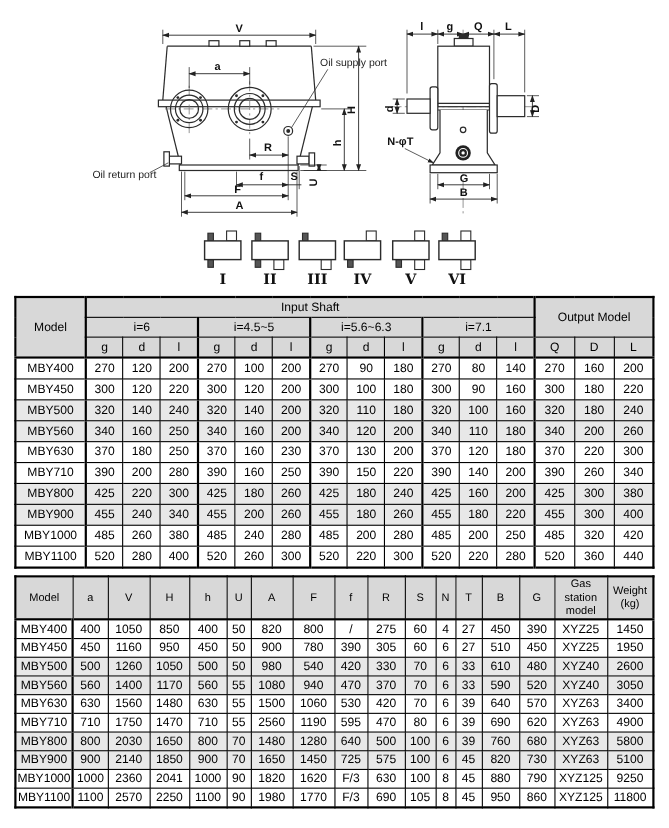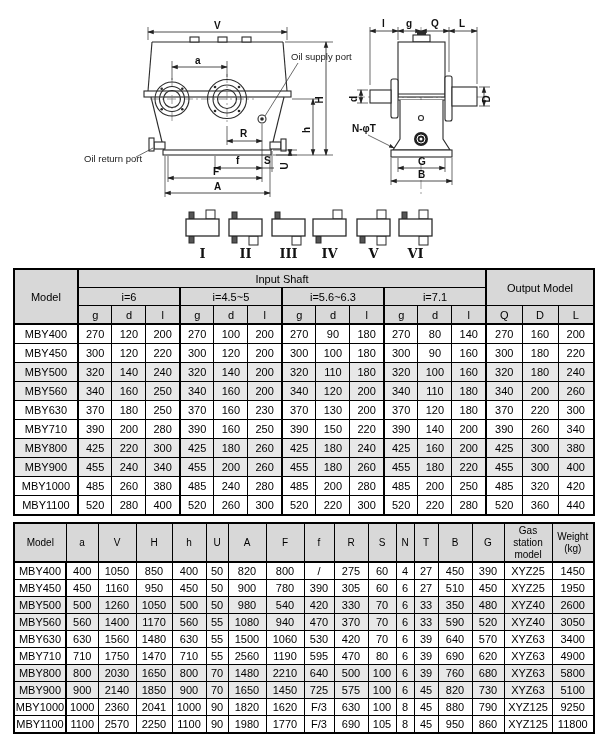--- a/index.html
+++ b/index.html
@@ -522,21 +522,21 @@
           <td>1050</td>
           <td>500</td>
           <td>50</td>
           <td>980</td>
           <td>540</td>
           <td>420</td>
           <td>330</td>
           <td>70</td>
           <td>6</td>
           <td>33</td>
-          <td>350</td>
+          <td>610</td>
           <td>480</td>
           <td>XYZ40</td>
           <td>2600</td>
         </tr>
         <tr class="shade">
           <td class="model">MBY560</td>
           <td>560</td>
           <td>1400</td>
           <td>1170</td>
           <td>560</td>
@@ -592,21 +592,21 @@
           <td>4900</td>
         </tr>
         <tr class="shade">
           <td class="model">MBY800</td>
           <td>800</td>
           <td>2030</td>
           <td>1650</td>
           <td>800</td>
           <td>70</td>
           <td>1480</td>
-          <td>2210</td>
+          <td>1280</td>
           <td>640</td>
           <td>500</td>
           <td>100</td>
           <td>6</td>
           <td>39</td>
           <td>760</td>
           <td>680</td>
           <td>XYZ63</td>
           <td>5800</td>
         </tr>

